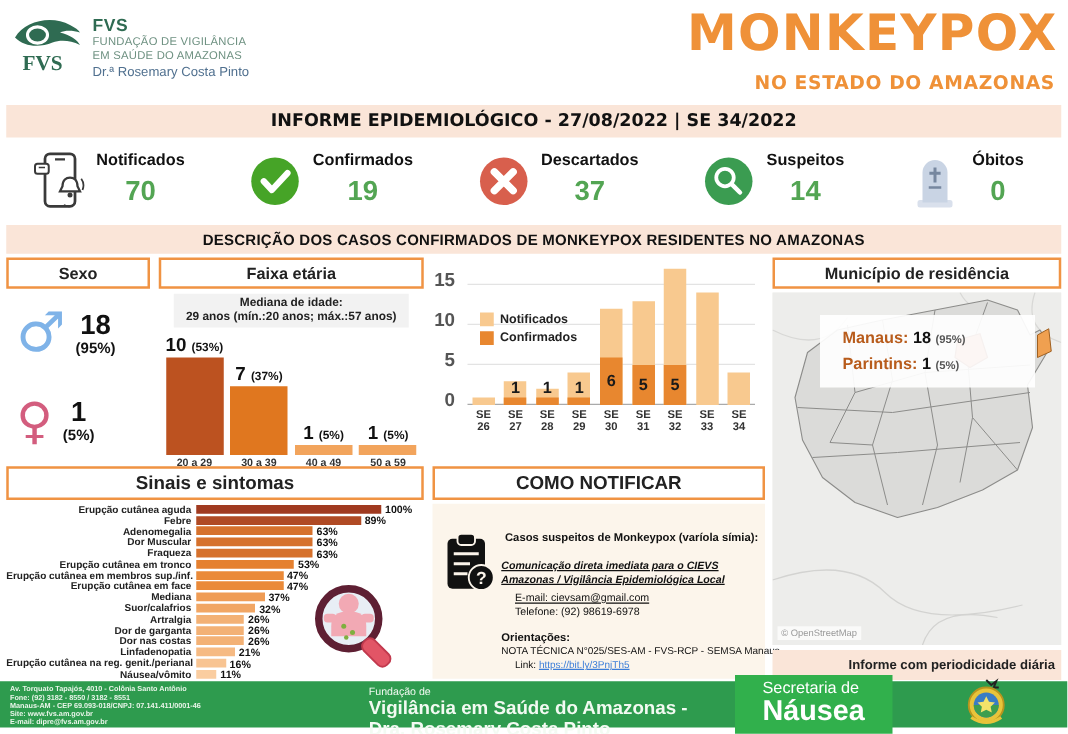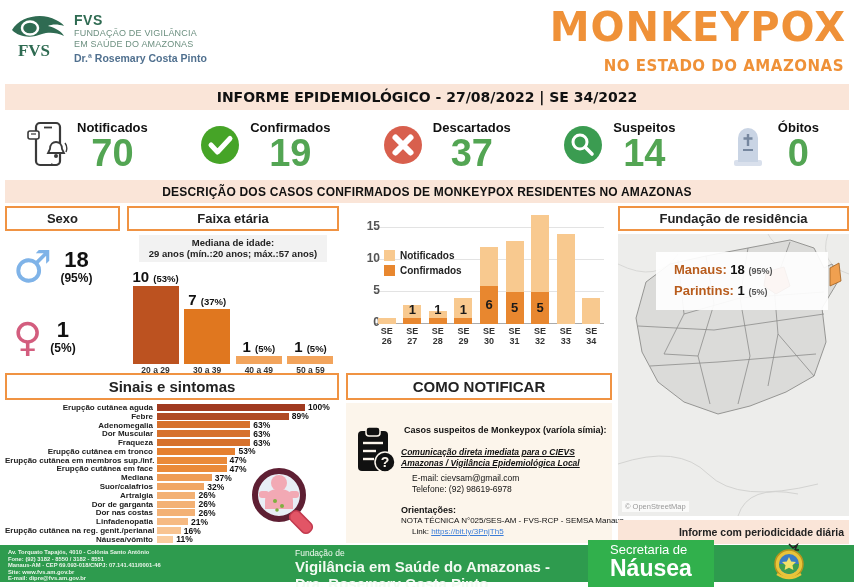--- a/index.html
+++ b/index.html
@@ -5,39 +5,39 @@
   * { margin:0; padding:0; box-sizing:border-box; }
   body { font-family:"Liberation Sans", sans-serif; background:#fff; }
   #page { position:relative; width:854px; height:587px; background:#fff; overflow:hidden; }
 
   
   #logo-block { position:absolute; left:8px; top:8px; display:flex; gap:8px; }
   #logo-eye { width:58px; text-align:center; }
   #logo-text { padding-top:4px; }
   .logo-acronym { font-size:14px; font-weight:bold; color:#2F6B52; letter-spacing:.5px; }
   .logo-org { font-size:9px; color:#6D9080; line-height:11px; letter-spacing:.2px; }
-  .logo-director { font-size:10.5px; font-weight:bold; color:#50708F; margin-top:2px;text-align:center; }
+  .logo-director { font-size:10.5px; font-weight:normal; color:#50708F; margin-top:2px;text-align:center; }
 
   #main-title { position:absolute; right:8px; top:4px; font-family:"DejaVu Sans", sans-serif;
     font-size:40px; font-weight:bold; color:#EF9138; letter-spacing:1px; }
   #main-subtitle { position:absolute; right:10px; top:57px; font-family:"DejaVu Sans", sans-serif;
     font-size:15px; font-weight:bold; color:#EF9138; letter-spacing:.5px; }
 
   #banner { position:absolute; left:5px; right:5px; top:84px; height:26px; background:#FAE5D8;
     display:flex; align-items:center; justify-content:center;
     font-family:"DejaVu Sans", sans-serif; font-size:14px; font-weight:bold; color:#111; }
 
   
   #stats-row { position:absolute; left:25px; right:35px; top:112px; height:66px;
     display:flex; justify-content:space-between; }
   .stat { display:flex; align-items:center; gap:8px; }
   .stat-icon { width:44px; display:flex; align-items:center; justify-content:center; }
   .stat-col { display:flex; flex-direction:column; align-items:center; }
   .stat-label { font-size:13px; font-weight:bold; color:#111; }
-  .stat-value { font-size:38px; font-weight:bold; color:#53A553; line-height:36px; }
+  .stat-value { font-size:22px; font-weight:bold; color:#53A553; line-height:36px; }
 
   #section-bar { position:absolute; left:5px; right:5px; top:180px; height:23px; background:#FAE5D8;
     display:flex; align-items:center; justify-content:center;
     font-size:12px; font-weight:bold; color:#111; letter-spacing:.2px; }
 
   
   .panel { position:absolute; background:#fff; }
   .panel-header { border:2px solid #F09343; background:#fff; text-align:center;
     font-weight:bold; color:#222; padding:3px 0; }
 
@@ -62,21 +62,21 @@
   .fx-vallbl small { font-size:9.5px; }
   .fx-bar { width:46px; }
   #faixa-cats { display:flex; justify-content:space-between; margin:1px 4px 0 4px; }
   .fx-cat { width:49px; text-align:center; font-size:8.5px; font-weight:bold; color:#333; }
 
   #semana-panel { left:346px; top:206px; width:266px; height:162px; }
   #semana-panel .panel-header { font-size:13px; }
   #semana-plot { position:relative; margin-left:28px; margin-top:6px; height:112px; width:230px; }
   .grid-line { position:absolute; left:0; right:0; height:1px; background:#E3E3E3; }
   .grid-line.base { background:#AAA; }
-  .ytick { position:absolute; right:224px; font-size:12px; font-weight:bold; color:#555; transform:translateY(-5px); }
+  .ytick { position:absolute; right:240px; font-size:15px; font-weight:bold; color:#555; transform:translateY(-5px); }
   #casos-label { position:absolute; left:2px; top:268px; font-size:8px; color:#666;
     transform:rotate(-90deg); transform-origin:left top; }
   .sem-light { position:absolute; bottom:0; width:18px; background:#F8C98F; }
   .sem-dark { position:absolute; bottom:0; width:18px; background:#E8872F; }
   .sem-lbl { position:absolute; width:18px; text-align:center; font-size:13px; font-weight:bold; color:#1a1a1a; }
   #semana-xcats { position:relative; margin-left:28px; margin-top:2px; width:230px; height:12px; }
   .sem-cat { position:absolute; width:24px; text-align:center; font-size:9px; font-weight:bold; color:#333; }
   #semana-legend { position:absolute; left:38px; top:44px; }
   .leg-row { display:flex; align-items:center; gap:5px; margin-bottom:4px; }
   .leg-swatch { width:11px; height:11px; }
@@ -331,21 +331,21 @@
         <span class="leg-text">Notificados</span>
       </div>
       <div class="leg-row">
         <span class="leg-swatch" style="background:#E8872F"></span>
         <span class="leg-text">Confirmados</span>
       </div>
     </div>
   </div>
 
   <div class="panel" id="municipio-panel">
-    <div class="panel-header">Fundação de residência</div>
+    <div class="panel-header">Município de residência</div>
     <div id="map-box">
       <svg width="231" height="282" viewBox="0 0 231 282">
         <rect width="231" height="282" fill="#EDEDEB"></rect>
         <path d="M0 30 Q40 50 60 20 M150 0 Q160 20 190 14 M210 0 Q200 30 231 40" fill="none" stroke="#D8D8D6" stroke-width="1"></path>
         <path d="M0 230 Q60 210 90 240 T200 250 M120 282 Q130 250 180 260" fill="none" stroke="#D3D3D1" stroke-width="1"></path>
         <g fill="#DBDBD9" stroke="#8C8C8A" stroke-width="0.9" stroke-linejoin="round">
           <path d="M28 48 L52 30 L88 22 L130 14 L172 6 L196 14 L206 34 L214 30 L222 44 L204 74 L208 108 L196 142 L168 158 L132 172 L100 180 L66 168 L40 148 L24 118 L18 84 Z"></path>
         </g>
         <g fill="none" stroke="#8C8C8A" stroke-width="0.8">
           <path d="M60 26 L66 80 L46 120"></path>
@@ -486,21 +486,21 @@
           <rect x="12" y="2" width="14" height="9" rx="3" fill="#111" stroke="#FCF5EB" stroke-width="1.5"></rect>
           <line x1="9" y1="18" x2="29" y2="18" stroke="#FCF5EB" stroke-width="2.4"></line>
           <line x1="9" y1="26" x2="22" y2="26" stroke="#FCF5EB" stroke-width="2.4"></line>
           <line x1="9" y1="34" x2="20" y2="34" stroke="#FCF5EB" stroke-width="2.4"></line>
           <circle cx="31" cy="37" r="10" fill="#111" stroke="#FCF5EB" stroke-width="1.5"></circle>
           <text x="31" y="42" text-anchor="middle" font-size="14" font-weight="bold" fill="#FCF5EB" font-family="Liberation Sans, sans-serif">?</text>
         </svg>
       </div>
       <div class="como-heading">Casos suspeitos de Monkeypox (varíola símia):</div>
       <div class="como-instruction">Comunicação direta imediata para o CIEVS Amazonas / Vigilância Epidemiológica Local</div>
-      <div class="como-line" style="top:70px;">E-mail: cievsam@gmail.com</div>
+      <div class="como-line" style="top:70px;text-decoration:underline;">E-mail: cievsam@gmail.com</div>
       <div class="como-line" style="top:81px;">Telefone: (92) 98619-6978</div>
       <div class="como-orient">Orientações:</div>
       <div class="como-nota">NOTA TÉCNICA N°025/SES-AM - FVS-RCP - SEMSA Manaus</div>
       <div class="como-linkline">
         <span>Link:</span>
         <a href="#">https://bit.ly/3PnjTh5</a>
       </div>
     </div>
   </div>
 

